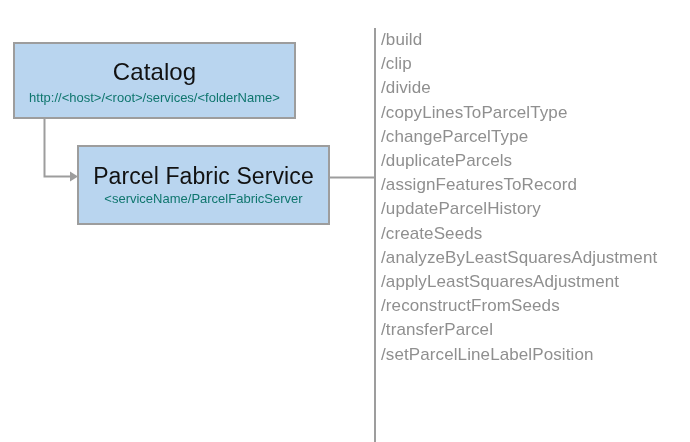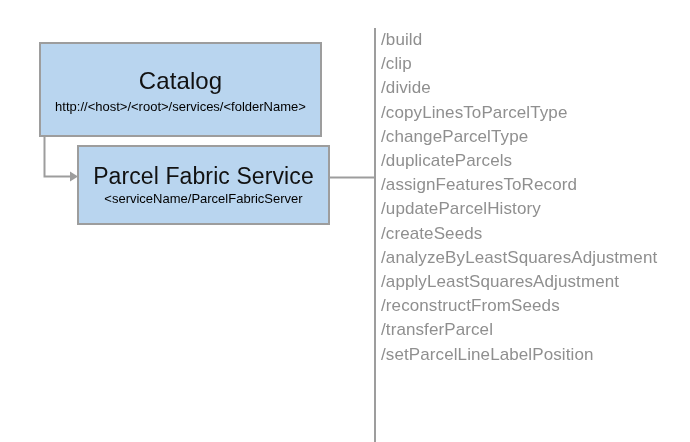--- a/index.html
+++ b/index.html
@@ -39,31 +39,30 @@
     font-size: 24px;
     line-height: 28px;
     color: #111111;
     font-weight: normal;
     letter-spacing: 0.1px;
     white-space: nowrap;
   }
   .node-sub {
     font-size: 13px;
     line-height: 17px;
-    color: #000000;
+    color: #0f766e;
     white-space: nowrap;
     margin-top: 3px;
   }
 
   #catalog-node {
     left: 13px;
     top: 42px;
     width: 283px;
-    height: 95px;
-    margin-left: 26px;
+    height: 77px;
   }
   #catalog-node .node-title { margin-top: 2px; }
 
   #parcel-node {
     left: 77px;
     top: 145px;
     width: 253px;
     height: 80px;
   }
   #parcel-node .node-title { font-size: 23px; line-height: 26px; }

